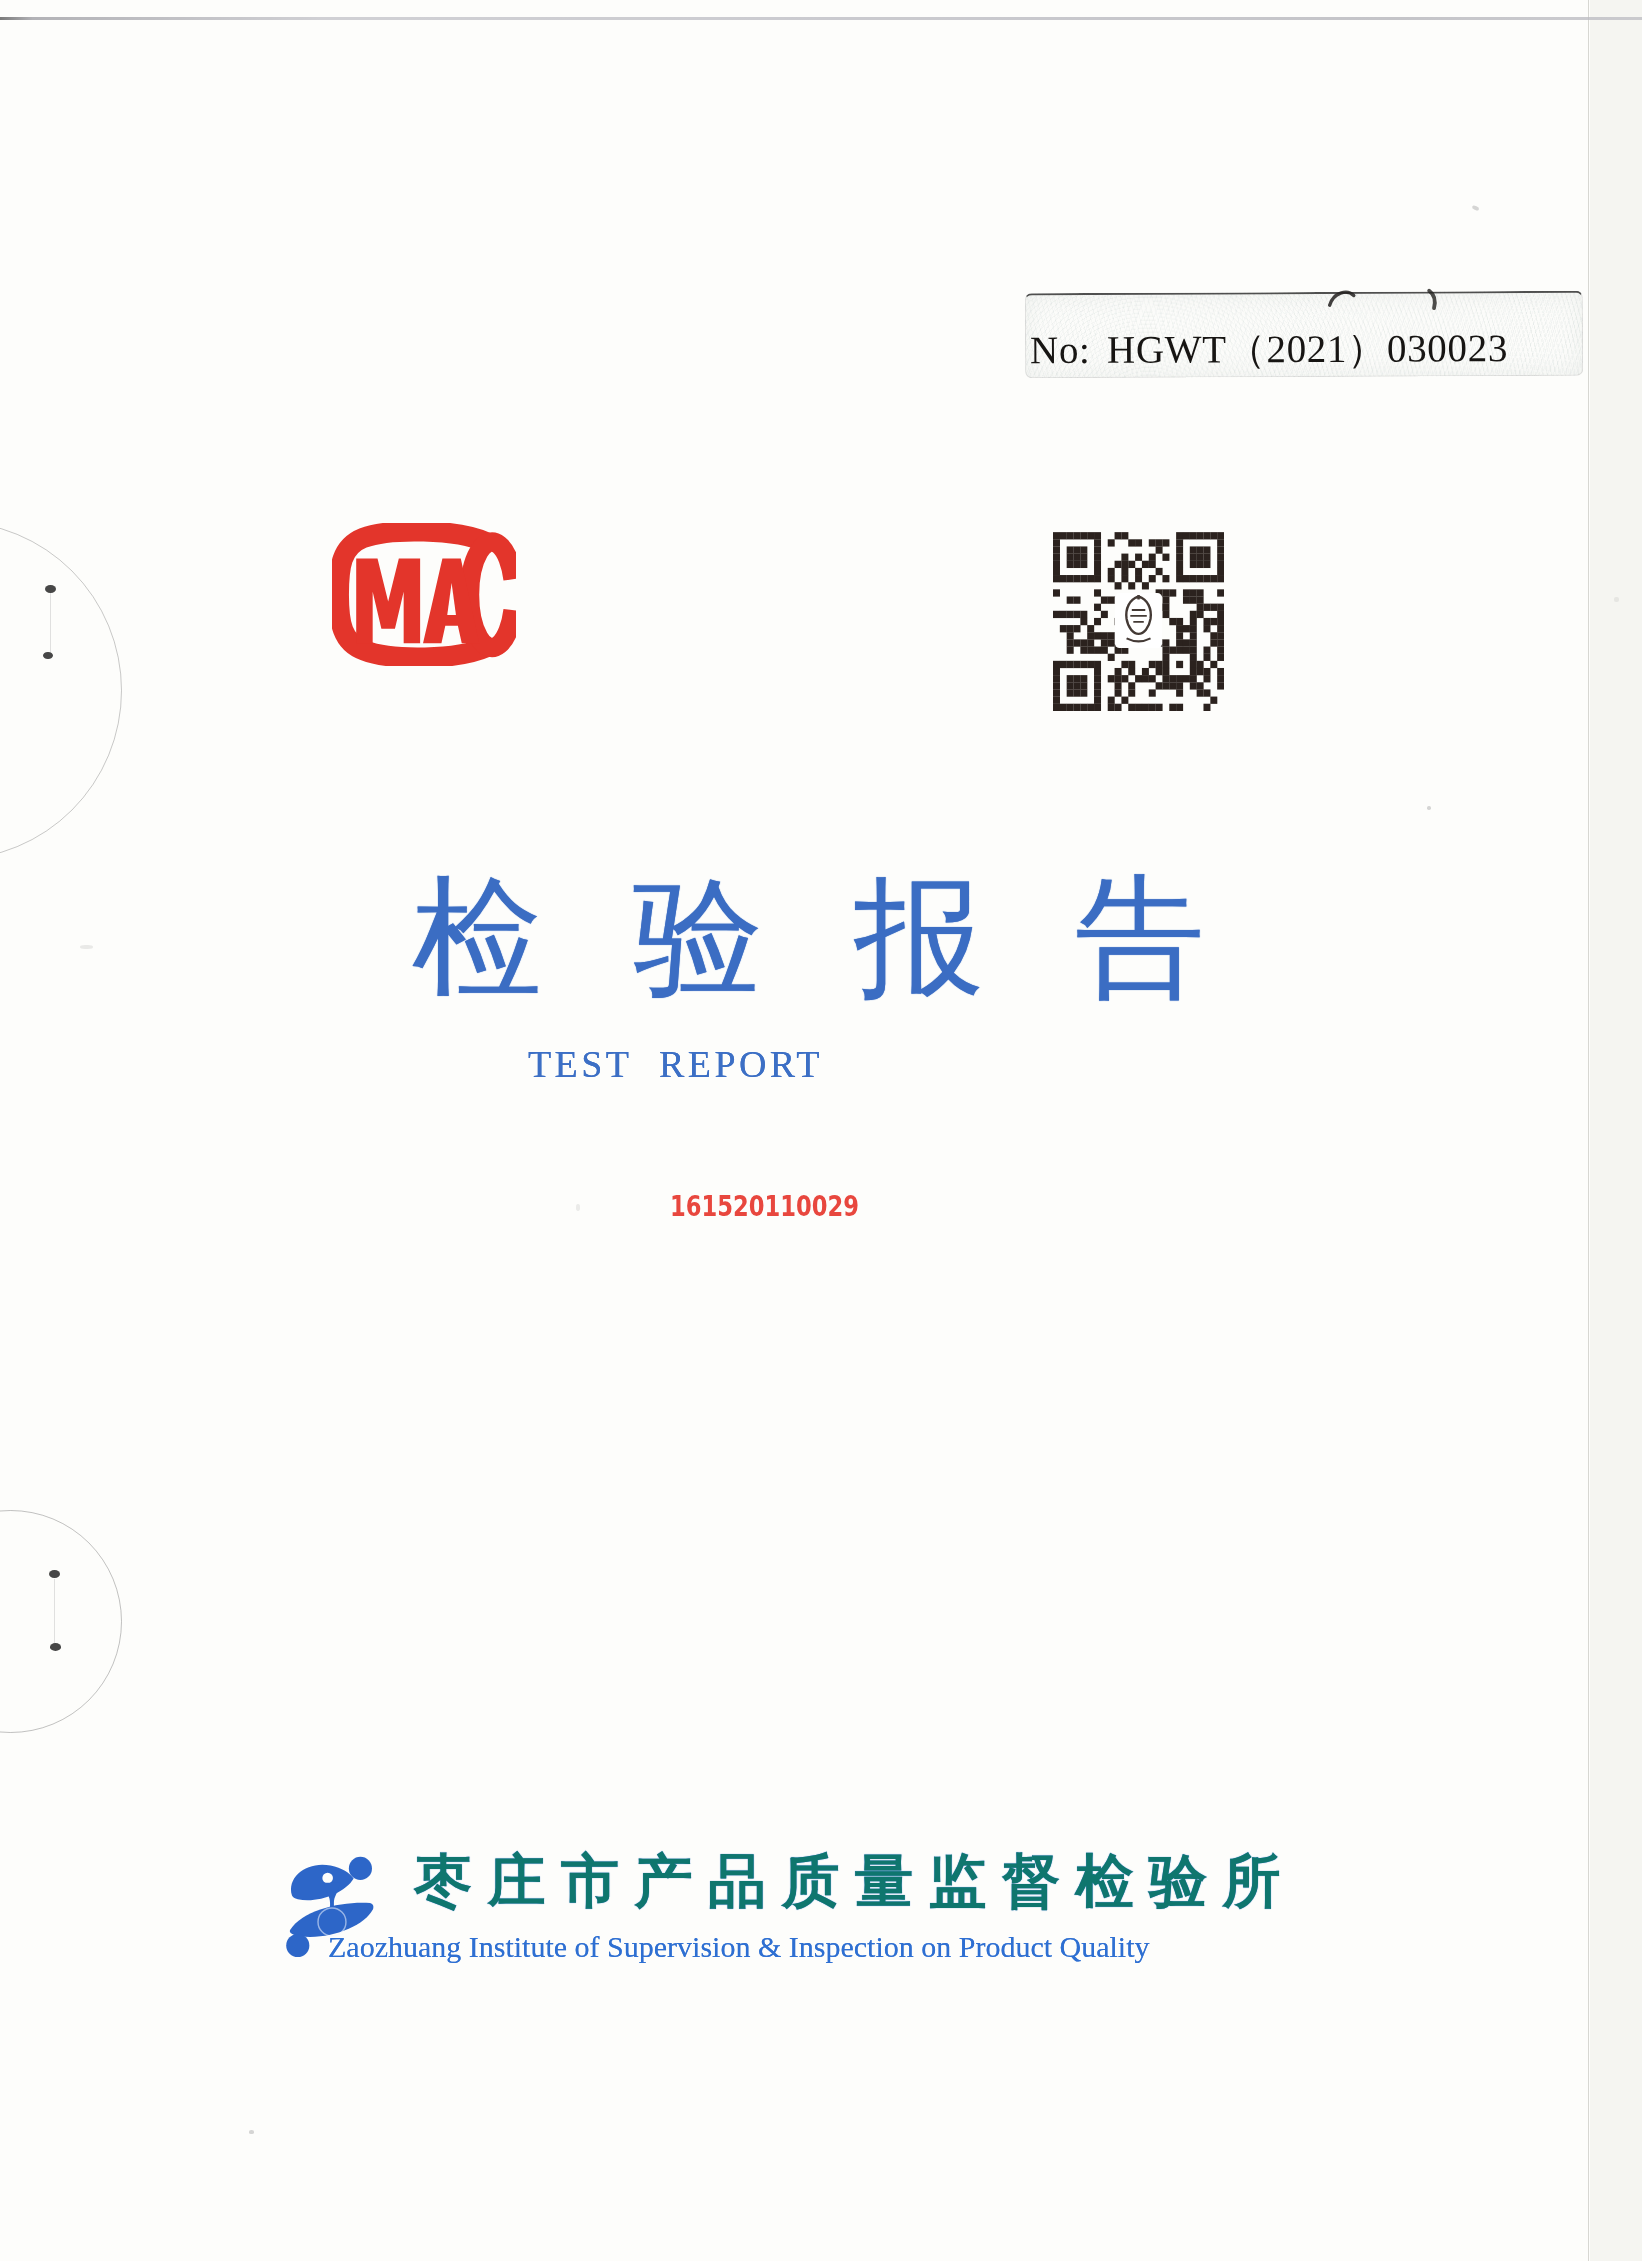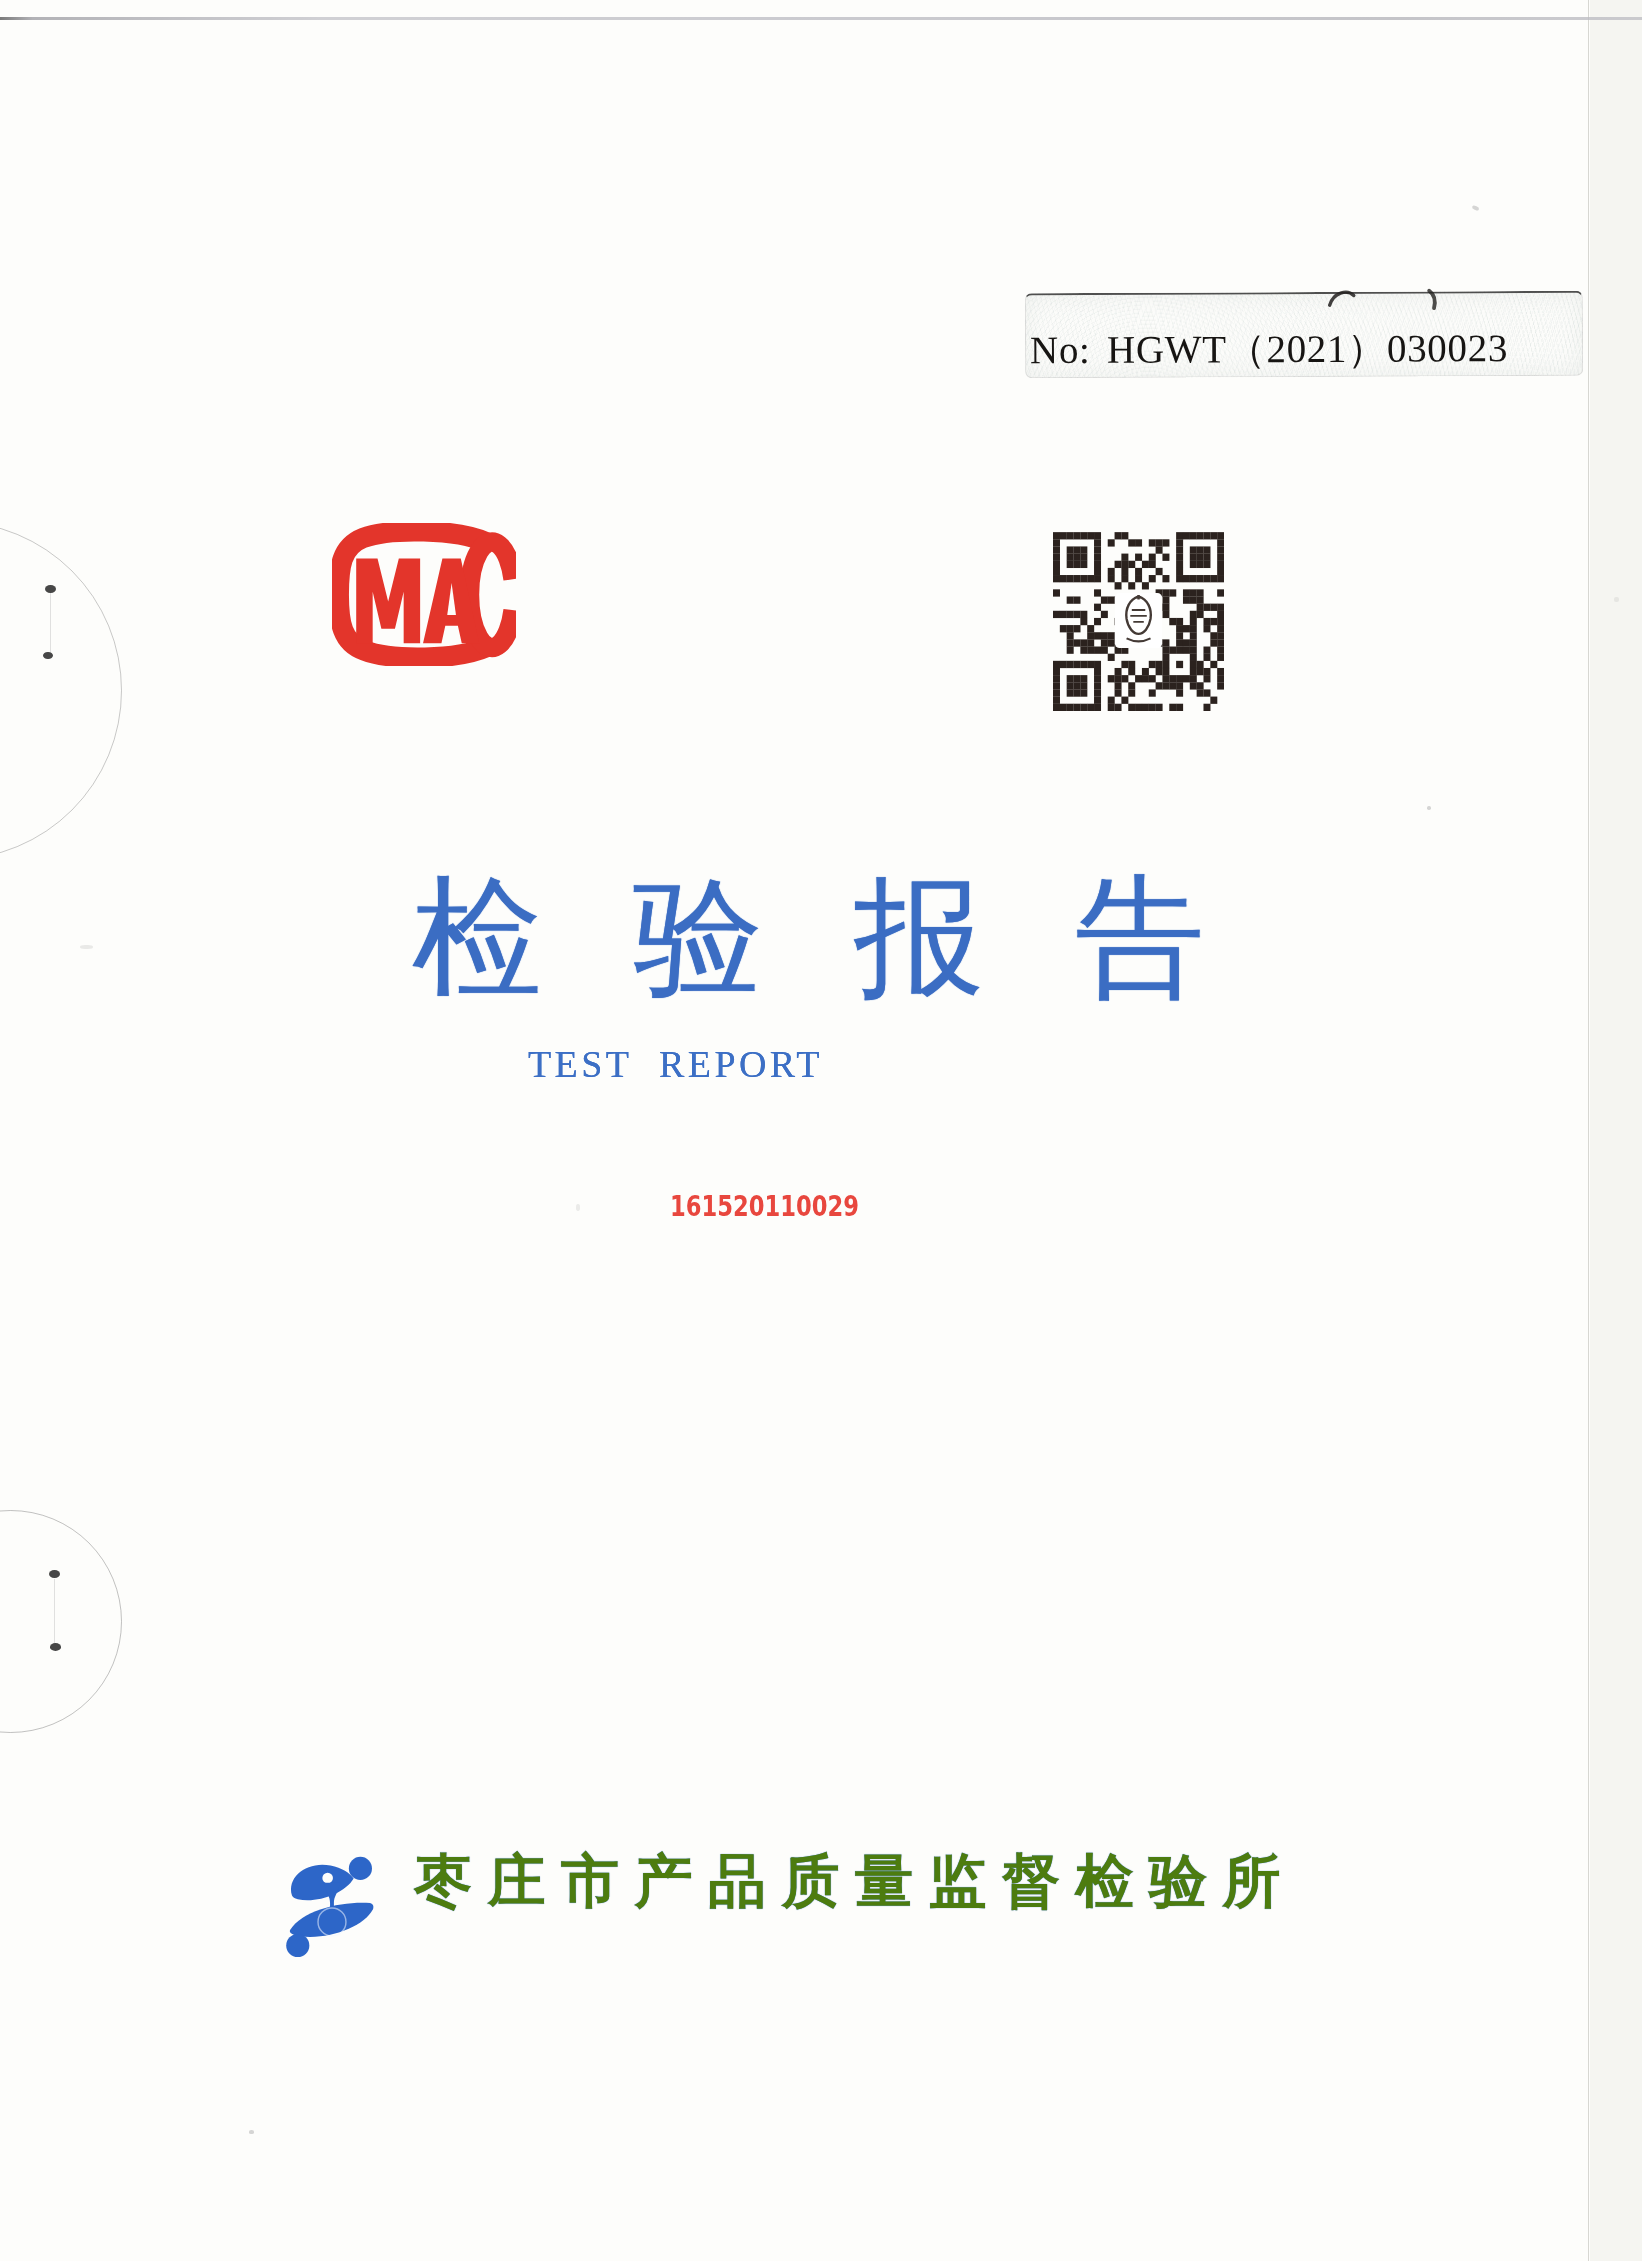--- a/index.html
+++ b/index.html
@@ -30,21 +30,21 @@
   
   .qr{position:absolute;left:1053px;top:532px;width:171px;height:179px;}
   
   .title-zh{position:absolute;left:412px;top:868px;font-size:130px;line-height:1.08;font-weight:normal;
      color:#3b6dc3;letter-spacing:91px;white-space:nowrap;text-shadow:0 0 1px #3b6dc3;}
   .title-en{position:absolute;left:528px;top:1045px;font-size:38px;line-height:1;color:#3c6fc5;
      letter-spacing:3.4px;word-spacing:14.5px;white-space:nowrap;text-shadow:0 0 0.5px #3c6fc5;}
   
   .org-logo{position:absolute;left:283px;top:1853px;width:97px;height:106px;}
   .org-zh{position:absolute;left:414px;top:1853px;font-size:58px;line-height:1;font-weight:bold;
-     color:#4d7c0f;letter-spacing:15.5px;white-space:nowrap;text-shadow:0 0 1px #2e6fd2;}
+     color:#0f766e;letter-spacing:15.5px;white-space:nowrap;text-shadow:0 0 1px #2e6fd2;}
   .org-en{position:absolute;left:328px;top:1930px;font-size:30px;line-height:1.15;color:#2e6fd2;
      white-space:nowrap;text-shadow:0 0 0.5px rgba(46,111,210,.8);}
   
   .imprint-circle{position:absolute;border-radius:50%;border:1px solid rgba(120,120,120,.4);}
   .imprint-upper{left:-217px;top:521px;width:337px;height:337px;}
   .imprint-lower{left:-101px;top:1510px;width:221px;height:221px;border-color:rgba(120,120,120,.45);}
   .staple-dot{position:absolute;background:#474747;border-radius:50%;filter:blur(0.5px);}
   .staple-line{position:absolute;width:1.4px;background:rgba(140,140,140,.25);}
   .speck{position:absolute;background:rgba(110,110,110,.28);border-radius:40%;}
   svg{display:block;}
@@ -413,15 +413,16 @@
   <svg class="org-logo" viewBox="0 0 200 220">
     <path d="M 18,88 C 6,48 52,16 98,26 C 122,31 138,41 146,53 C 127,85 69,105 30,96 C 23,94 20,92 18,88 Z" fill="#2d66c8"></path>
     <circle cx="92" cy="52" r="11" fill="#fdfdfb"></circle>
     <circle cx="160" cy="32" r="24" fill="#2d66c8"></circle>
     <path d="M 84,62 L 118,62 C 112,86 105,90 105,104 L 105,148 C 105,155 97,155 97,148 L 97,104 C 97,90 90,86 84,62 Z" fill="#2d66c8"></path>
     <path d="M 14,160 C 40,118 122,100 180,104 C 187,106 188,111 186,117 C 168,153 95,181 34,173 C 20,171 11,166 14,160 Z" fill="#2d66c8"></path>
     <circle cx="101" cy="143" r="29" fill="none" stroke="rgba(240,245,255,.55)" stroke-width="3"></circle>
     <circle cx="30" cy="192" r="24" fill="#2d66c8"></circle>
   </svg>
   <div class="org-zh">枣庄市产品质量监督检验所</div>
+  <div class="org-en">Zaozhuang Institute of Supervision &amp; Inspection on Product Quality</div>
 
 </div>
 
 
 </body></html>

